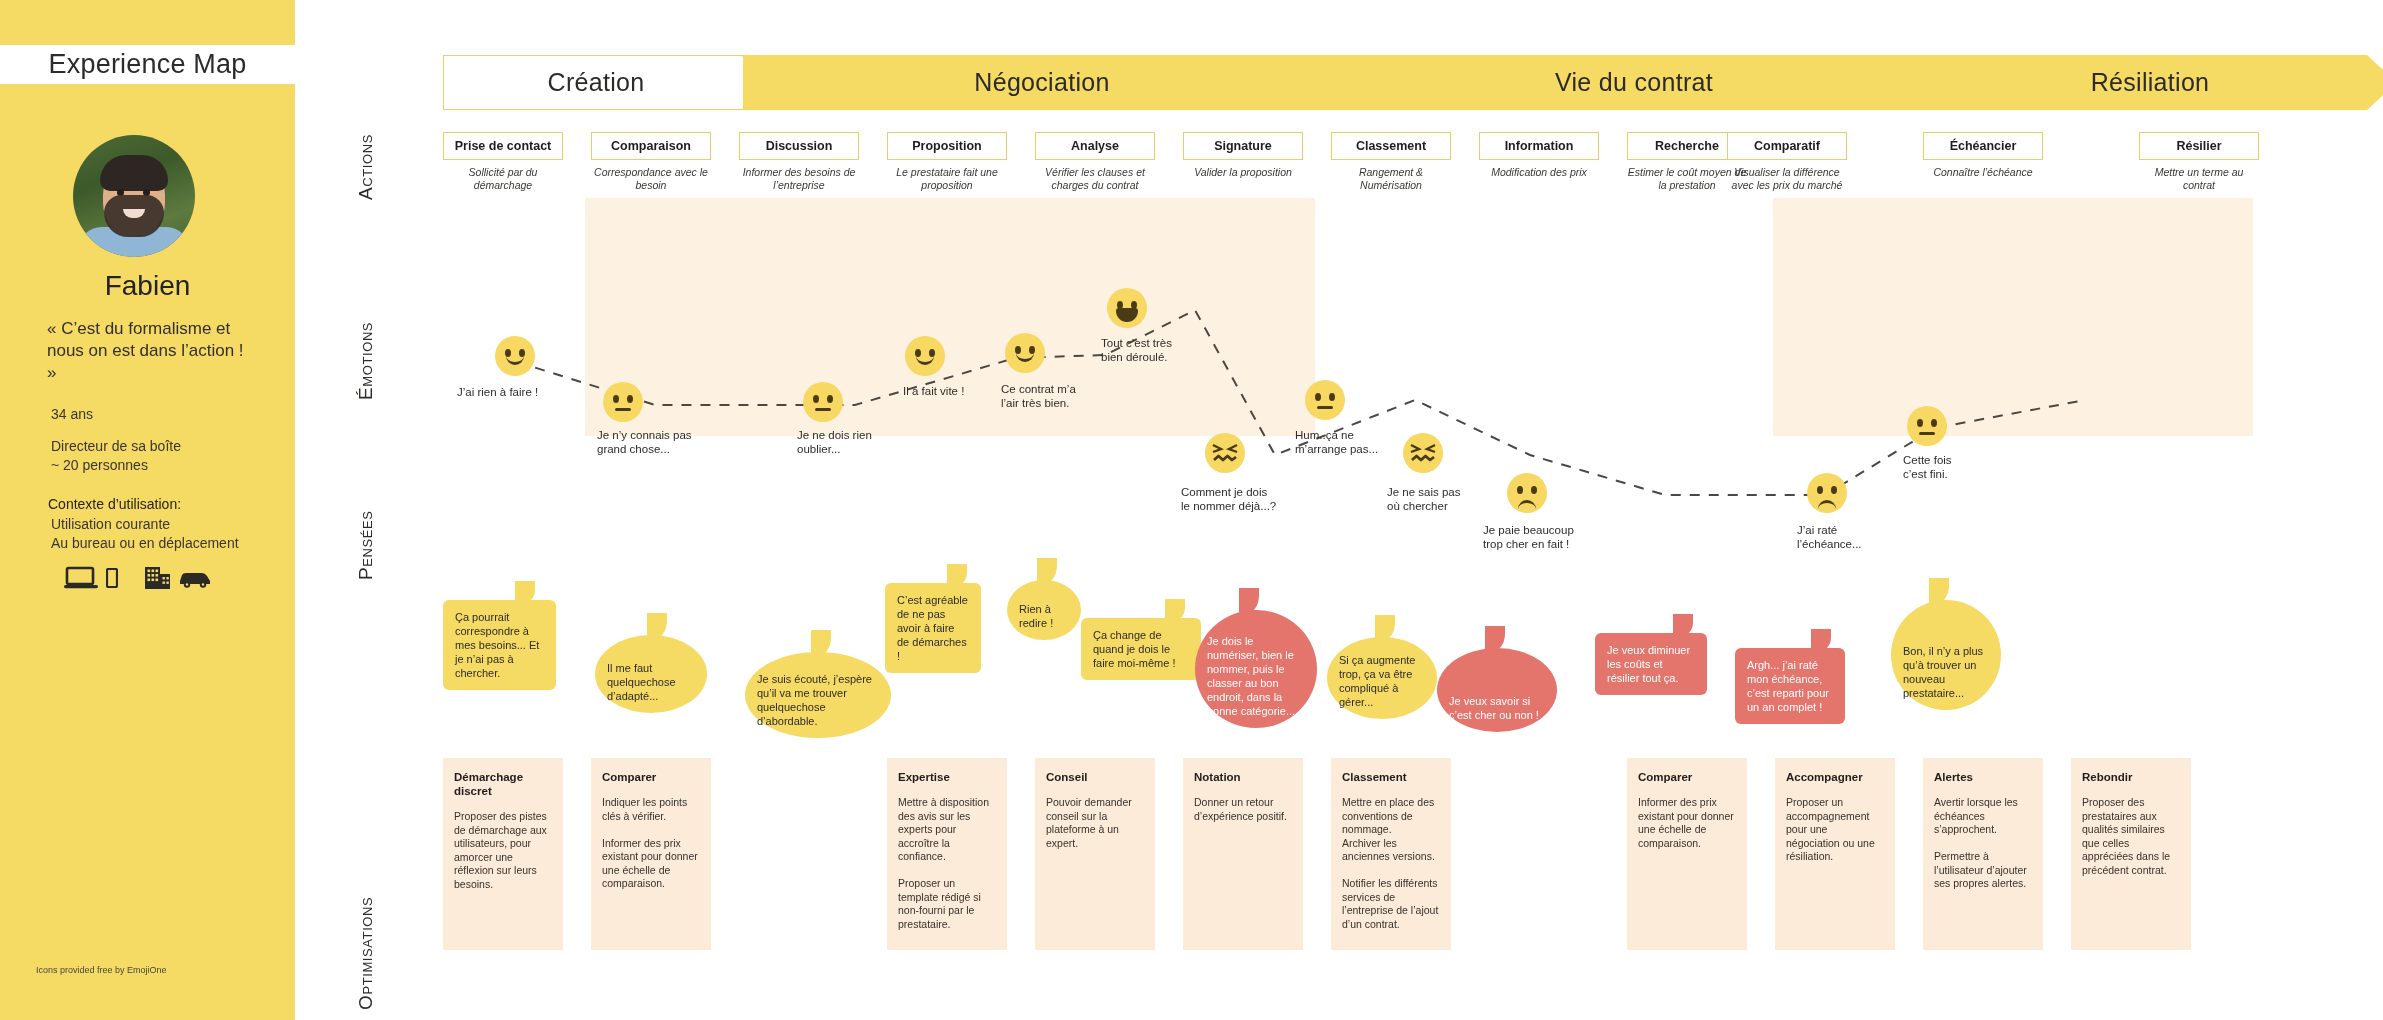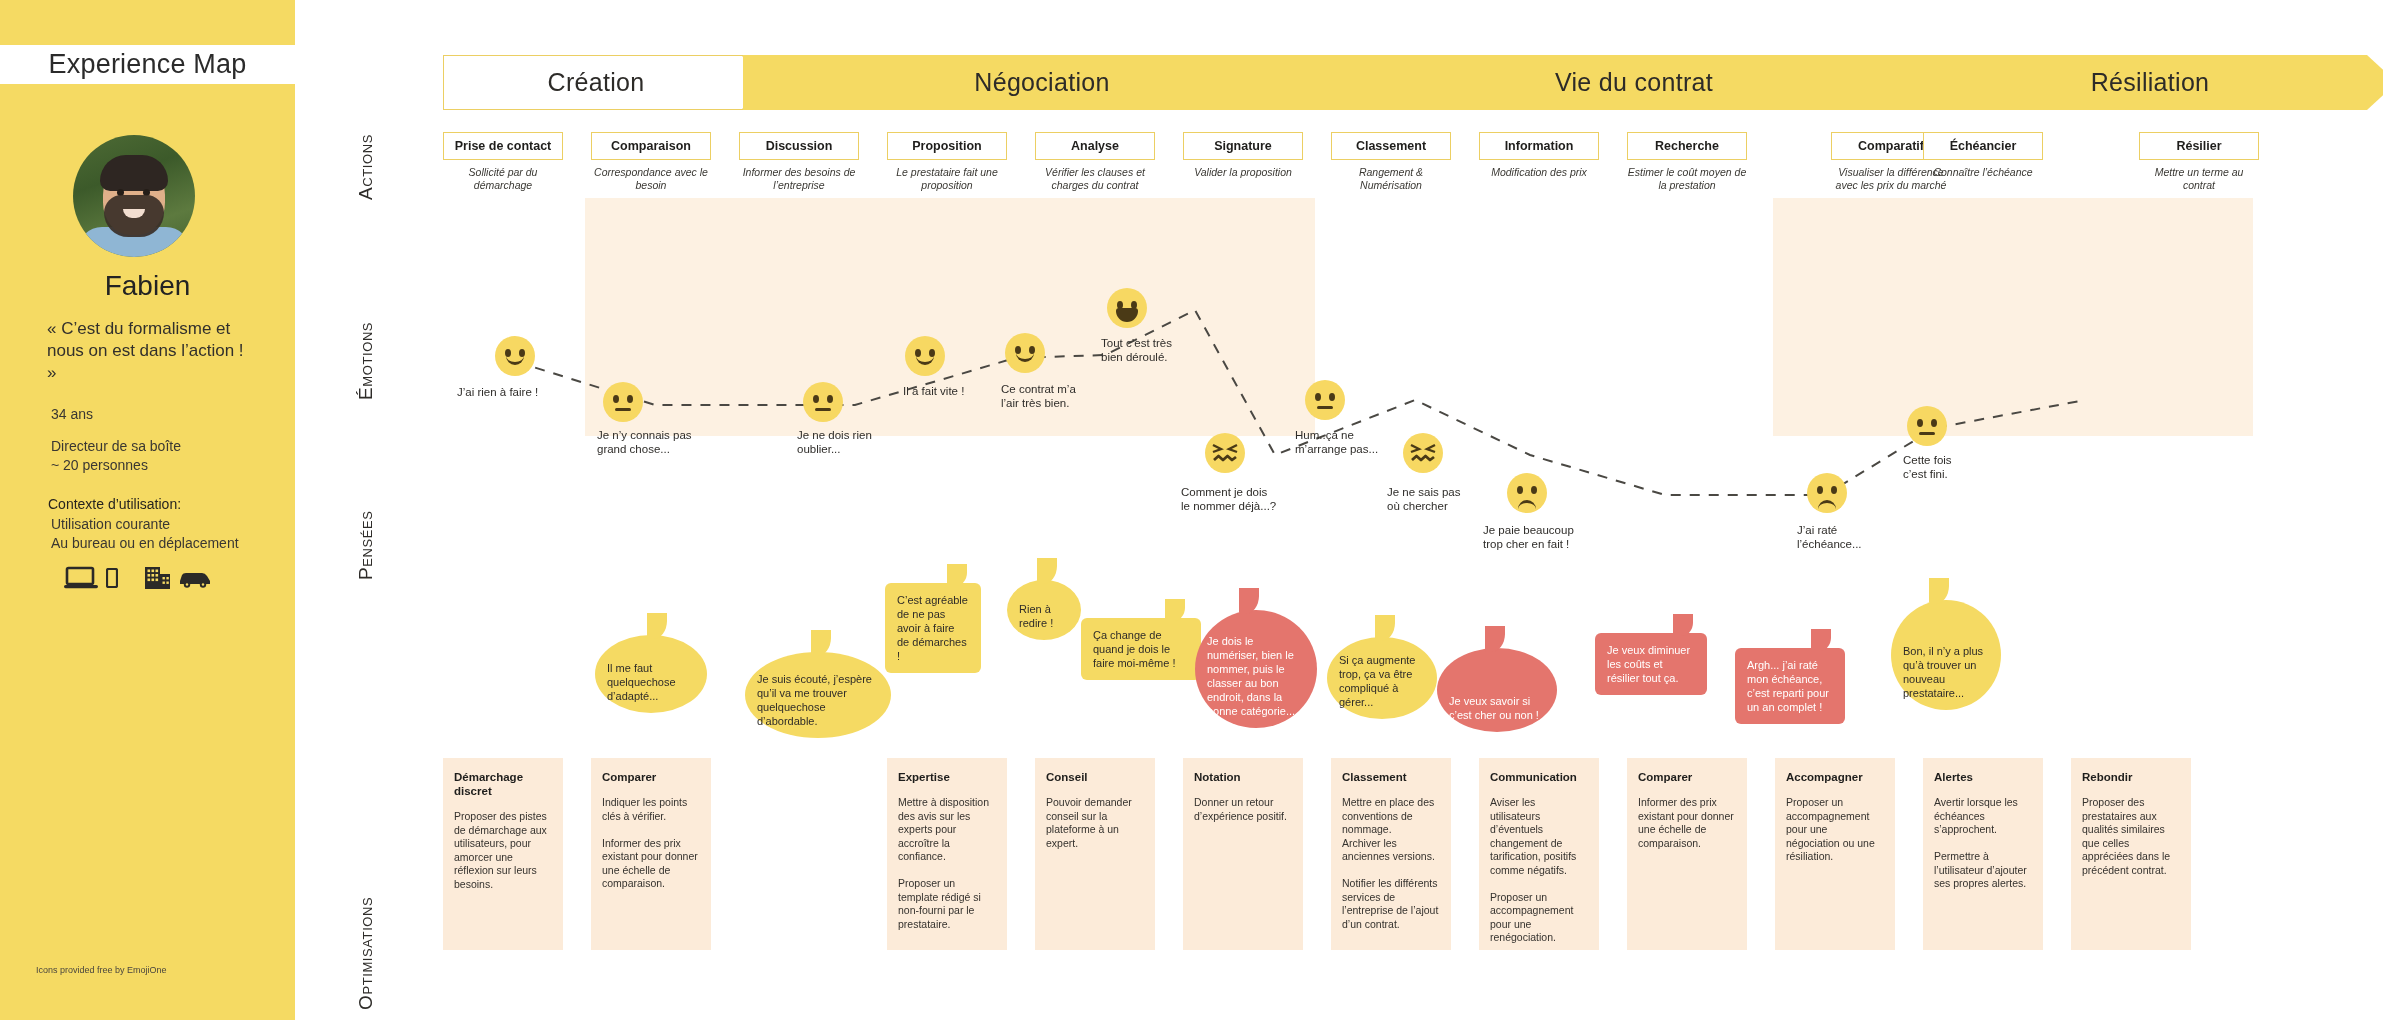--- a/index.html
+++ b/index.html
@@ -339,21 +339,21 @@
       <div class="action-sub">Rangement &amp; Numérisation</div>
     </div>
     <div class="action" style="left:1184px">
       <div class="action-box">Information</div>
       <div class="action-sub">Modification des prix</div>
     </div>
     <div class="action" style="left:1332px">
       <div class="action-box">Recherche</div>
       <div class="action-sub">Estimer le coût moyen de la prestation</div>
     </div>
-    <div class="action" style="left:1536px">
+    <div class="action" style="left:1432px">
       <div class="action-box">Comparatif</div>
       <div class="action-sub">Visualiser la différence avec les prix du marché</div>
     </div>
     <div class="action" style="left:1628px">
       <div class="action-box">Échéancier</div>
       <div class="action-sub">Connaître l’échéance</div>
     </div>
     <div class="action" style="left:1844px">
       <div class="action-box">Résilier</div>
       <div class="action-sub">Mettre un terme au contrat</div>
@@ -457,20 +457,24 @@
 l’échéance...</div>
 
     <div class="emoji" style="left:1612px;top:406px">
       <div class="e eye-l"></div>
         <div class="e eye-r"></div>
         <div class="mouth-flat"></div>
     </div>
     <div class="emoji-label" style="left:1608px;top:453px;width:120px">Cette fois
 c’est fini.</div>
 
+    <div class="bubble rect yellow" style="left:148px;top:600px;width:113px">
+      <div class="tail-rect" style="left:72px;background:#f5da63"></div>
+      <span>Ça pourrait correspondre à mes besoins... Et je n’ai pas à chercher.</span>
+    </div>
 
     <div class="bubble oval yellow" style="left:300px;top:635px;width:112px;height:78px">
       <div class="tail-oval" style="left:52px;background:#f5da63"></div>
       <span>Il me faut quelquechose d’adapté...</span>
     </div>
 
     <div class="bubble oval yellow" style="left:450px;top:652px;width:146px;height:86px">
       <div class="tail-oval" style="left:66px;background:#f5da63"></div>
       <span>Je suis écouté, j’espère qu’il va me trouver quelquechose d’abordable.</span>
     </div>
@@ -544,26 +548,20 @@
       <div class="opt-title">Notation</div>
       <div class="opt-body">Donner un retour d’expérience positif.</div>
     </div>
     <div class="opt" style="left:1036px">
       <div class="opt-title">Classement</div>
       <div class="opt-body">Mettre en place des conventions de nommage.
 Archiver les anciennes versions.
 
 Notifier les différents services de l’entreprise de l’ajout d’un contrat.</div>
     </div>
-    <div class="opt" style="left:1184px">
-      <div class="opt-title">Communication</div>
-      <div class="opt-body">Aviser les utilisateurs d’éventuels changement de tarification, positifs comme négatifs.
-
-Proposer un accompagnement pour une renégociation.</div>
-    </div>
     <div class="opt" style="left:1332px">
       <div class="opt-title">Comparer</div>
       <div class="opt-body">Informer des prix existant pour donner une échelle de comparaison.</div>
     </div>
     <div class="opt" style="left:1480px">
       <div class="opt-title">Accompagner</div>
       <div class="opt-body">Proposer un accompagnement pour une négociation ou une résiliation.</div>
     </div>
     <div class="opt" style="left:1776px">
       <div class="opt-title">Rebondir</div>

